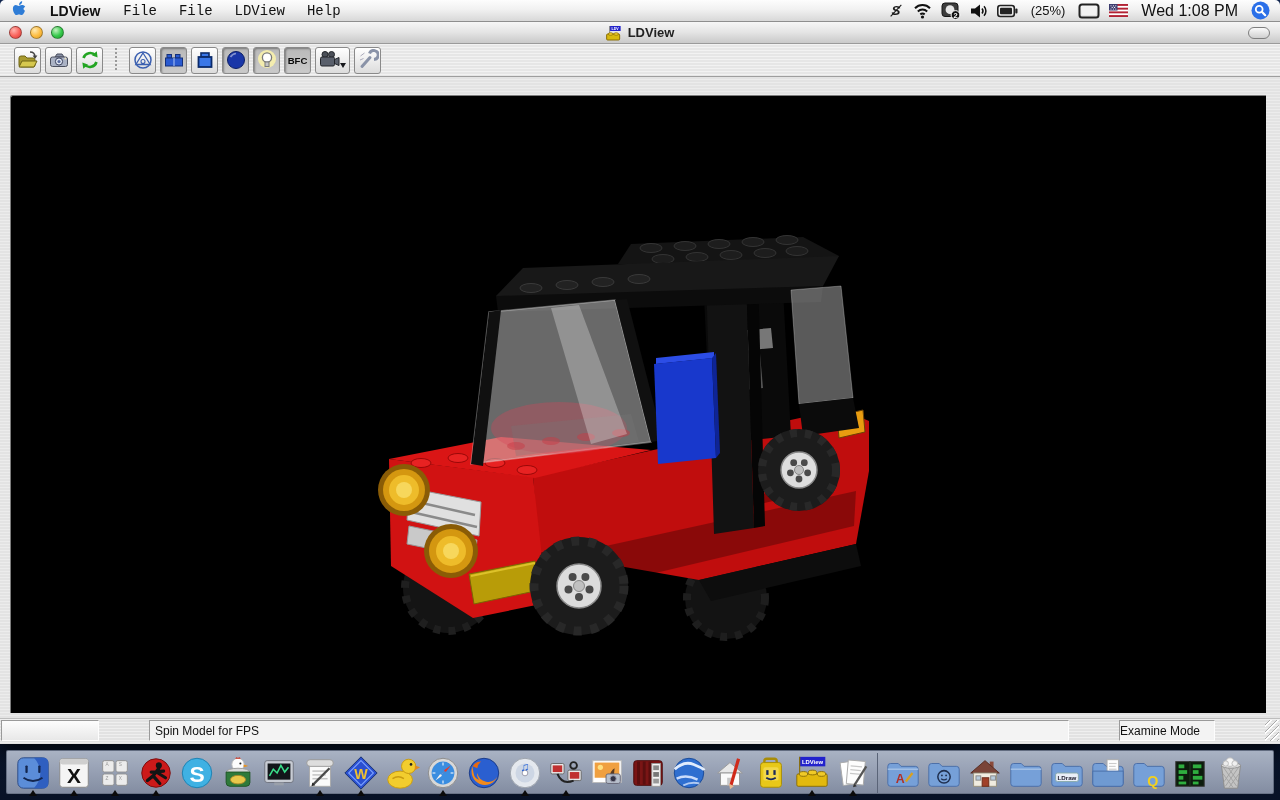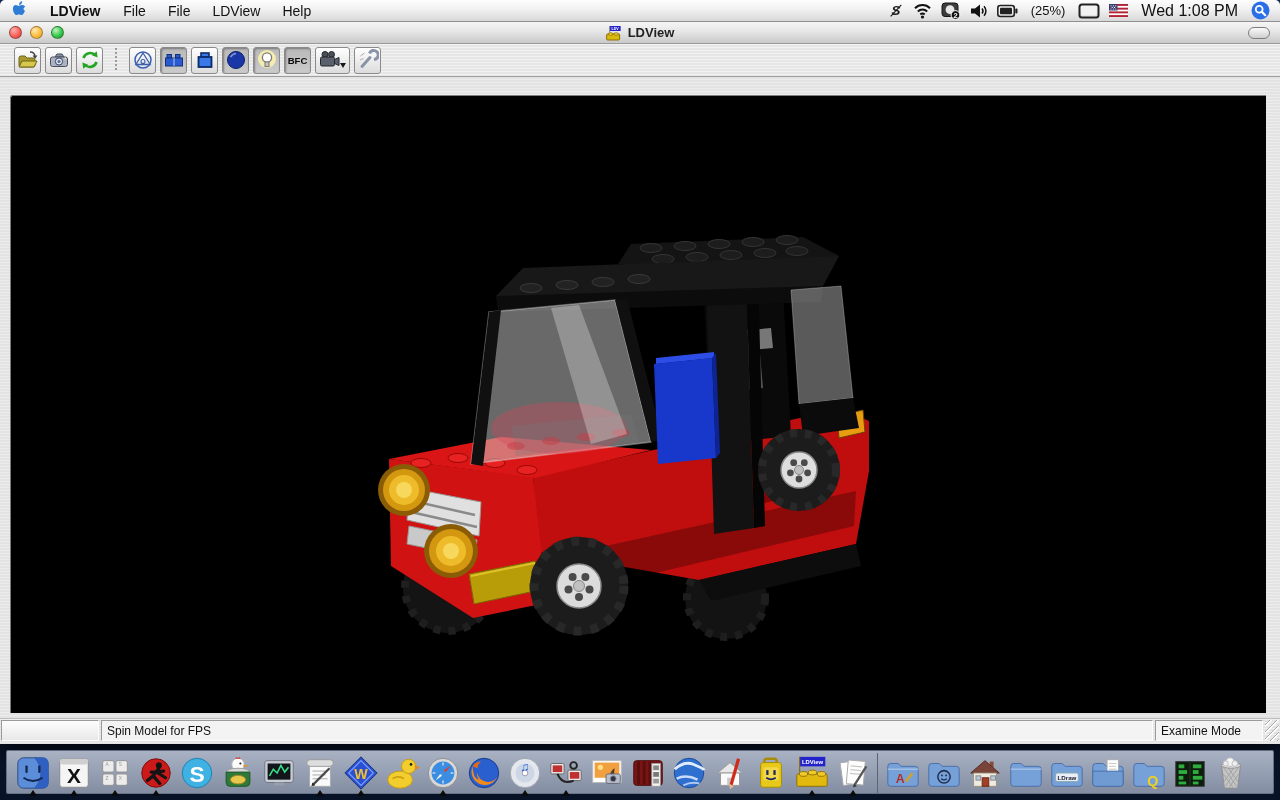--- a/index.html
+++ b/index.html
@@ -8,21 +8,21 @@
   body { background:linear-gradient(180deg,#11264f 0%,#0c1c3c 60%,#081226 100%); position:relative; }
 
   
   .menubar { position:absolute; left:0; top:0; width:1280px; height:22px;
     background:linear-gradient(180deg,#fdfdfd 0%,#f1f1f1 45%,#d8d8d8 100%);
     border-bottom:1px solid #8e8e8e; display:flex; align-items:center;
     font-size:14px; color:#111; border-radius:5px 5px 0 0; z-index:50; }
   .mb-left { display:flex; align-items:center; gap:0; }
   .apple { width:38px; text-align:center; cursor:default; }
   .mb-app { font-weight:bold; padding:0 12px; }
-  .mb-item { padding:0 11px; }
+  .mb-item { padding:0 11px;font-family:Liberation Mono, monospace; }
   .mb-right { margin-left:auto; display:flex; align-items:center; gap:9px; padding-right:10px; font-size:13px; }
   .mb-right svg { display:block; }
   .clock { font-size:16px; padding:0 4px; }
 
   
   .window { position:absolute; left:0; top:22px; width:1280px; height:722px;
     background:repeating-linear-gradient(180deg,#ececec 0 1px,#e3e3e3 1px 3px);
     box-shadow:0 8px 18px rgba(0,0,0,.65); z-index:20; }
   .titlebar { position:absolute; left:0; top:0; width:100%; height:22px;
     background:linear-gradient(180deg,#f6f6f6 0%,#e4e4e4 50%,#c9c9c9 100%);
@@ -47,26 +47,26 @@
   .tsep { width:12px; height:24px; margin:0 3px;
     background:repeating-linear-gradient(180deg,#9a9a9a 0 2px,transparent 2px 4px);
     background-size:2px 100%; background-repeat:no-repeat; background-position:center; }
 
   .content { position:absolute; left:0; top:55px; width:100%; height:641px; }
   .viewport { position:absolute; left:10px; top:18px; width:1256px; height:618px; background:#000;
     border-top:1px solid #7d7d7d; border-left:1px solid #7d7d7d; border-radius:3px 0 0 0; }
 
   .statusbar { position:absolute; left:0; top:696px; width:100%; height:24px;
     background:repeating-linear-gradient(180deg,#efefef 0 1px,#e2e2e2 1px 3px);
-    border-top:1px solid #bdbdbd; display:flex; align-items:stretch; font-size:12px; color:#111; }
+    border-top:1px solid #bdbdbd; display:flex; align-items:stretch; font-size:12px; color:#111;gap:48px; }
   .sfield { border:1px solid; border-color:#9a9a9a #fdfdfd #fdfdfd #9a9a9a; background:#f3f3f3;
     margin:1px 1px; display:flex; align-items:center; }
   .sprogress { width:98px; background:linear-gradient(180deg,#fdfdfd,#e8e8e8); }
   .sstatus { flex:1; padding-left:5px; }
-  .smode { width:108px; padding-left:5px; }
+  .smode { width:96px; }
   .sgrip { width:14px; margin:1px;
     background:repeating-linear-gradient(135deg,transparent 0 3px,#aaa 3px 4px,#fff 4px 5px); }
 
   
   .dock { position:absolute; left:6px; top:750px; width:1268px; height:44px;
     background:linear-gradient(180deg,rgba(178,188,205,.95),rgba(138,148,168,.95));
     border:1px solid rgba(90,100,120,.8); border-radius:2px;
     display:flex; align-items:flex-start; padding:2px 0 0 5px; z-index:30; }
   .dock-item { position:relative; width:41px; height:40px; display:flex; align-items:center; justify-content:center; }
   .dock-item svg { display:block; }

